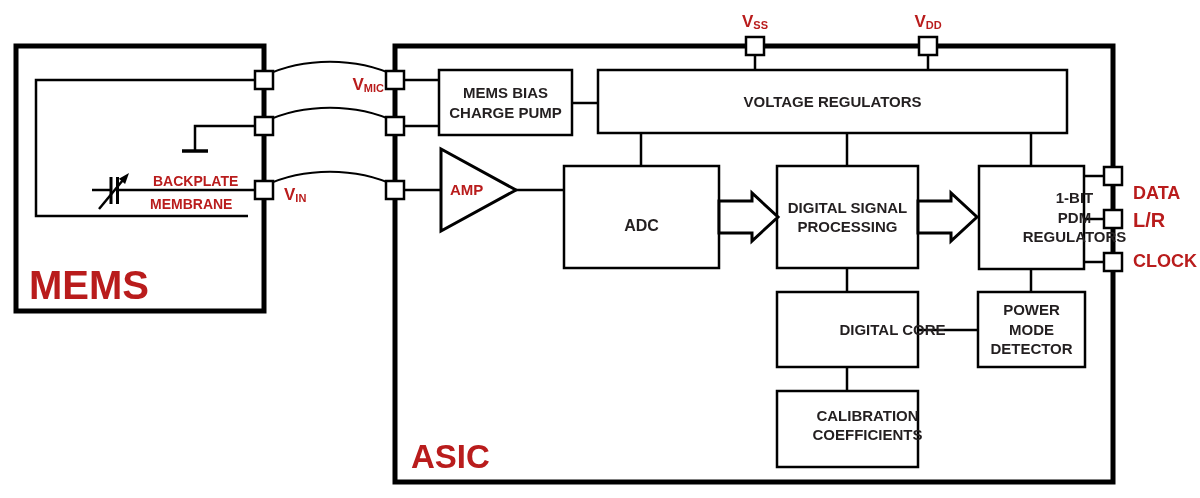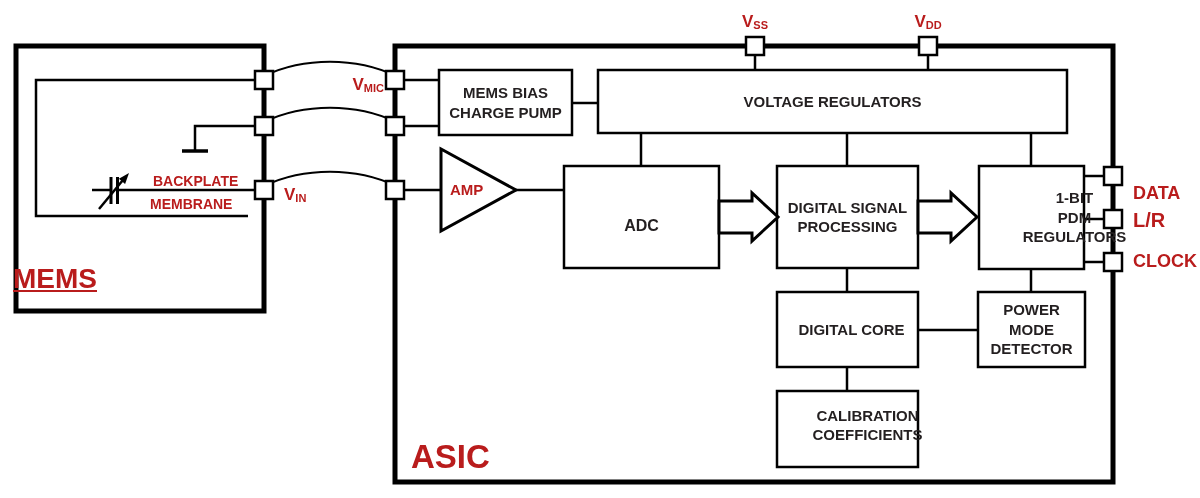--- a/index.html
+++ b/index.html
@@ -98,21 +98,21 @@
       <rect x="386" y="117" width="18" height="18"></rect>
       <rect x="386" y="181" width="18" height="18"></rect>
       <rect x="746" y="37" width="18" height="18"></rect>
       <rect x="919" y="37" width="18" height="18"></rect>
       <rect x="1104" y="167" width="18" height="18"></rect>
       <rect x="1104" y="210" width="18" height="18"></rect>
       <rect x="1104" y="253" width="18" height="18"></rect>
     </g>
   </svg>
 
-  <div class="lbl" style="left:13px;top:263px;font-size:28px;text-decoration:underline;">MEMS</div>
+  <div class="lbl" style="left:29px;top:263px;font-size:40px;">MEMS</div>
   <div class="lbl" style="left:411px;top:438px;font-size:33px;">ASIC</div>
 
   <div class="lbl" style="left:153px;top:173px;font-size:14px;">BACKPLATE</div>
   <div class="lbl" style="left:150px;top:196px;font-size:14px;">MEMBRANE</div>
 
   <div class="lbl" style="left:284px;top:75px;width:100px;text-align:right;">
     <span class="pin-main">V</span><span class="sub">MIC</span>
   </div>
   <div class="lbl" style="left:284px;top:185px;width:100px;text-align:left;">
     <span class="pin-main">V</span><span class="sub">IN</span>
@@ -142,21 +142,21 @@
   </div>
   <div class="blk-label" style="left:777px;top:166px;width:141px;height:102px;">
     <div>DIGITAL SIGNAL</div>
     <div>PROCESSING</div>
   </div>
   <div class="blk-label" style="left:979px;top:166px;width:105px;height:103px;padding-left:43px;">
     <div>1-BIT</div>
     <div>PDM</div>
     <div>REGULATORS</div>
   </div>
-  <div class="blk-label" style="left:781px;top:292px;width:141px;height:75px;">
+  <div class="blk-label" style="left:822px;top:292px;width:141px;height:75px;">
     <div>DIGITAL CORE</div>
   </div>
   <div class="blk-label" style="left:978px;top:292px;width:107px;height:75px;">
     <div>POWER</div>
     <div>MODE</div>
     <div>DETECTOR</div>
   </div>
   <div class="blk-label" style="left:797px;top:391px;width:141px;height:68px;justify-content:center;">
     <div>CALIBRATION</div>
     <div>COEFFICIENTS</div>

